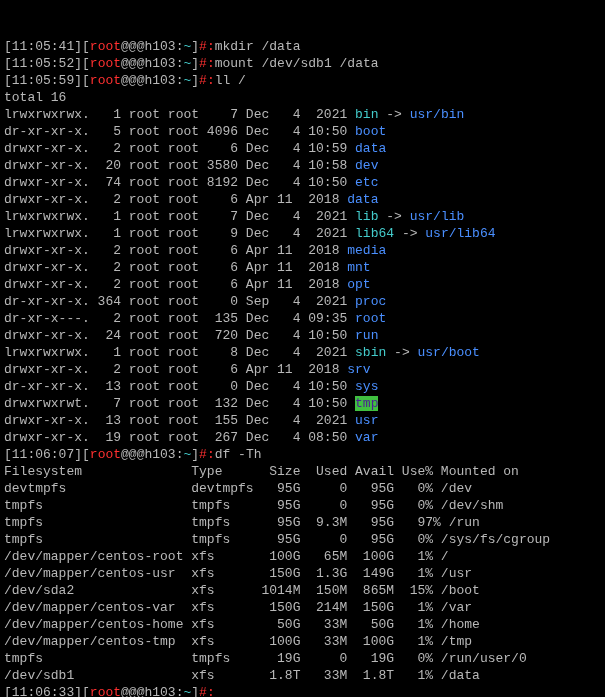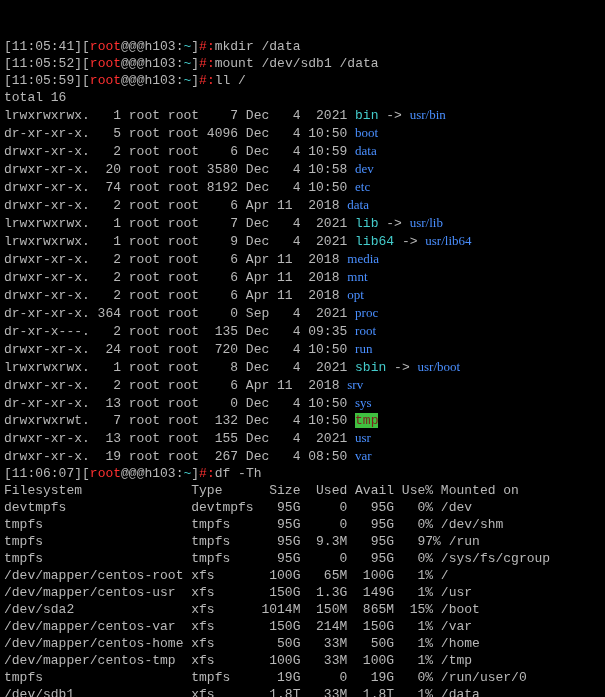--- a/index.html
+++ b/index.html
@@ -10,22 +10,22 @@
     line-height: 17px;
     margin: 0;
     padding: 4px;
     white-space: pre;
     width: 605px;
     box-sizing: border-box;
   }
   .wh { color: #b8b8b8; text-align: center; }
   .red { color: #ff3030; }
   .cyan { color: #44cccc; }
-  .blue { color: #4a8fff; font-family: Liberation Serif, serif; }
-  .tmp { background: #40c040; color: #7f1d1d; text-align: center; }
+  .blue { color: #4a8fff; }
+  .tmp { background: #40c040; color: #4c1d95; text-align: center; }
 </style>
 </head>
 <body>
 
 <div id="term"><span class="wh">[11:05:41][</span><span class="red">root</span><span class="wh">@@@h103:</span><span class="cyan">~</span><span class="wh">]</span><span class="red">#:</span><span class="wh">mkdir /data</span>
 <span class="wh">[11:05:52][</span><span class="red">root</span><span class="wh">@@@h103:</span><span class="cyan">~</span><span class="wh">]</span><span class="red">#:</span><span class="wh">mount /dev/sdb1 /data</span>
 <span class="wh">[11:05:59][</span><span class="red">root</span><span class="wh">@@@h103:</span><span class="cyan">~</span><span class="wh">]</span><span class="red">#:</span><span class="wh">ll /</span>
 <span class="wh">total 16</span>
 <span class="wh">lrwxrwxrwx.   1 root root    7 Dec   4  2021 </span><span class="cyan">bin</span><span class="wh"> -&gt; </span><span class="blue">usr/bin</span>
 <span class="wh">dr-xr-xr-x.   5 root root 4096 Dec   4 10:50 </span><span class="blue">boot</span>

